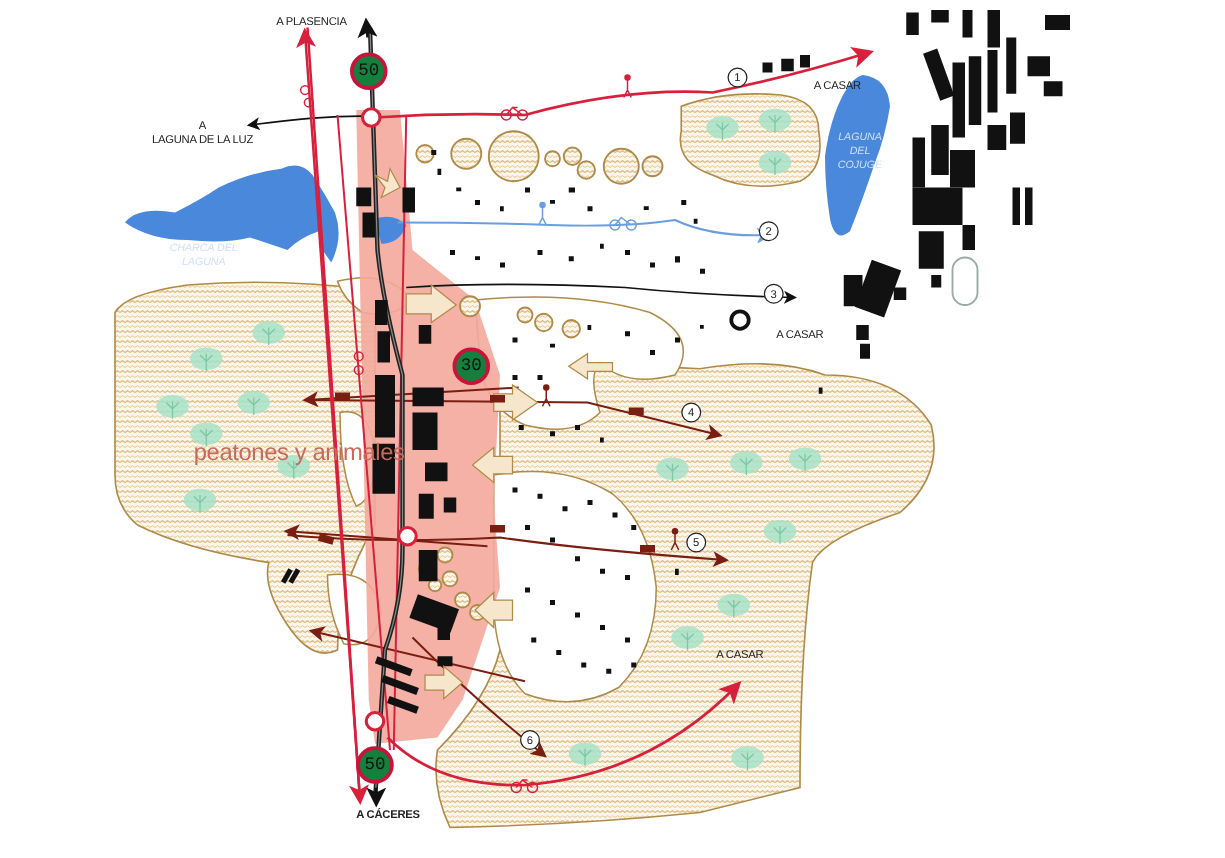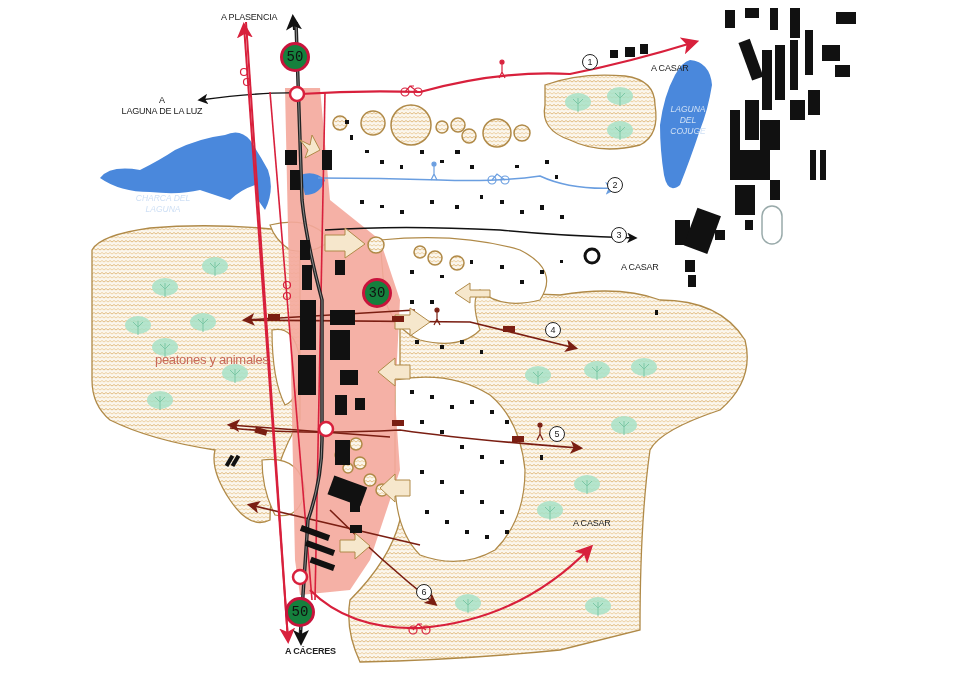--- a/index.html
+++ b/index.html
@@ -1,21 +1,21 @@
 <!DOCTYPE html>
 <html><head>
 <meta charset="utf-8">
 <style>
   html,body{margin:0;padding:0;background:#ffffff;}
   body{width:980px;height:686px;overflow:hidden;position:relative;font-family:"Liberation Sans",sans-serif;}
   #map{position:absolute;left:0;top:0;width:980px;height:686px;}
   .lbl{position:absolute;font-family:"Liberation Sans",sans-serif;font-size:9px;color:#222;letter-spacing:-0.2px;white-space:nowrap;}
   .lbl.center{text-align:center;line-height:11px;}
   .water-lbl{position:absolute;font-family:"Liberation Sans",sans-serif;font-style:italic;font-size:8.5px;color:#cfe0f5;text-align:center;line-height:11px;}
-  .pa{position:absolute;font-family:"Liberation Sans",sans-serif;font-size:13px;color:#c86a5a;letter-spacing:-0.3px;}
+  .pa{position:absolute;font-family:"Liberation Sans",sans-serif;font-size:19px;color:#c86a5a;letter-spacing:-0.3px;}
   .sign{position:absolute;width:30px;height:30px;border-radius:50%;border:3px solid #c8143c;background:#15803d;box-sizing:border-box;display:flex;align-items:center;justify-content:center;font-family:Liberation Mono, monospace;font-size:14px;color:#111;}
   .num{position:absolute;width:16px;height:16px;border-radius:50%;border:1.6px solid #222;background:#fff;box-sizing:border-box;display:flex;align-items:center;justify-content:center;font-family:"Liberation Sans",sans-serif;font-size:9px;color:#222;}
 </style>
 </head>
 <body>
 
 <svg id="map" viewBox="0 0 980 686" xmlns="http://www.w3.org/2000/svg">
   <defs>
     <pattern id="hatch" patternUnits="userSpaceOnUse" width="8" height="8">
       <rect width="8" height="8" fill="#fbf6ec"></rect>

